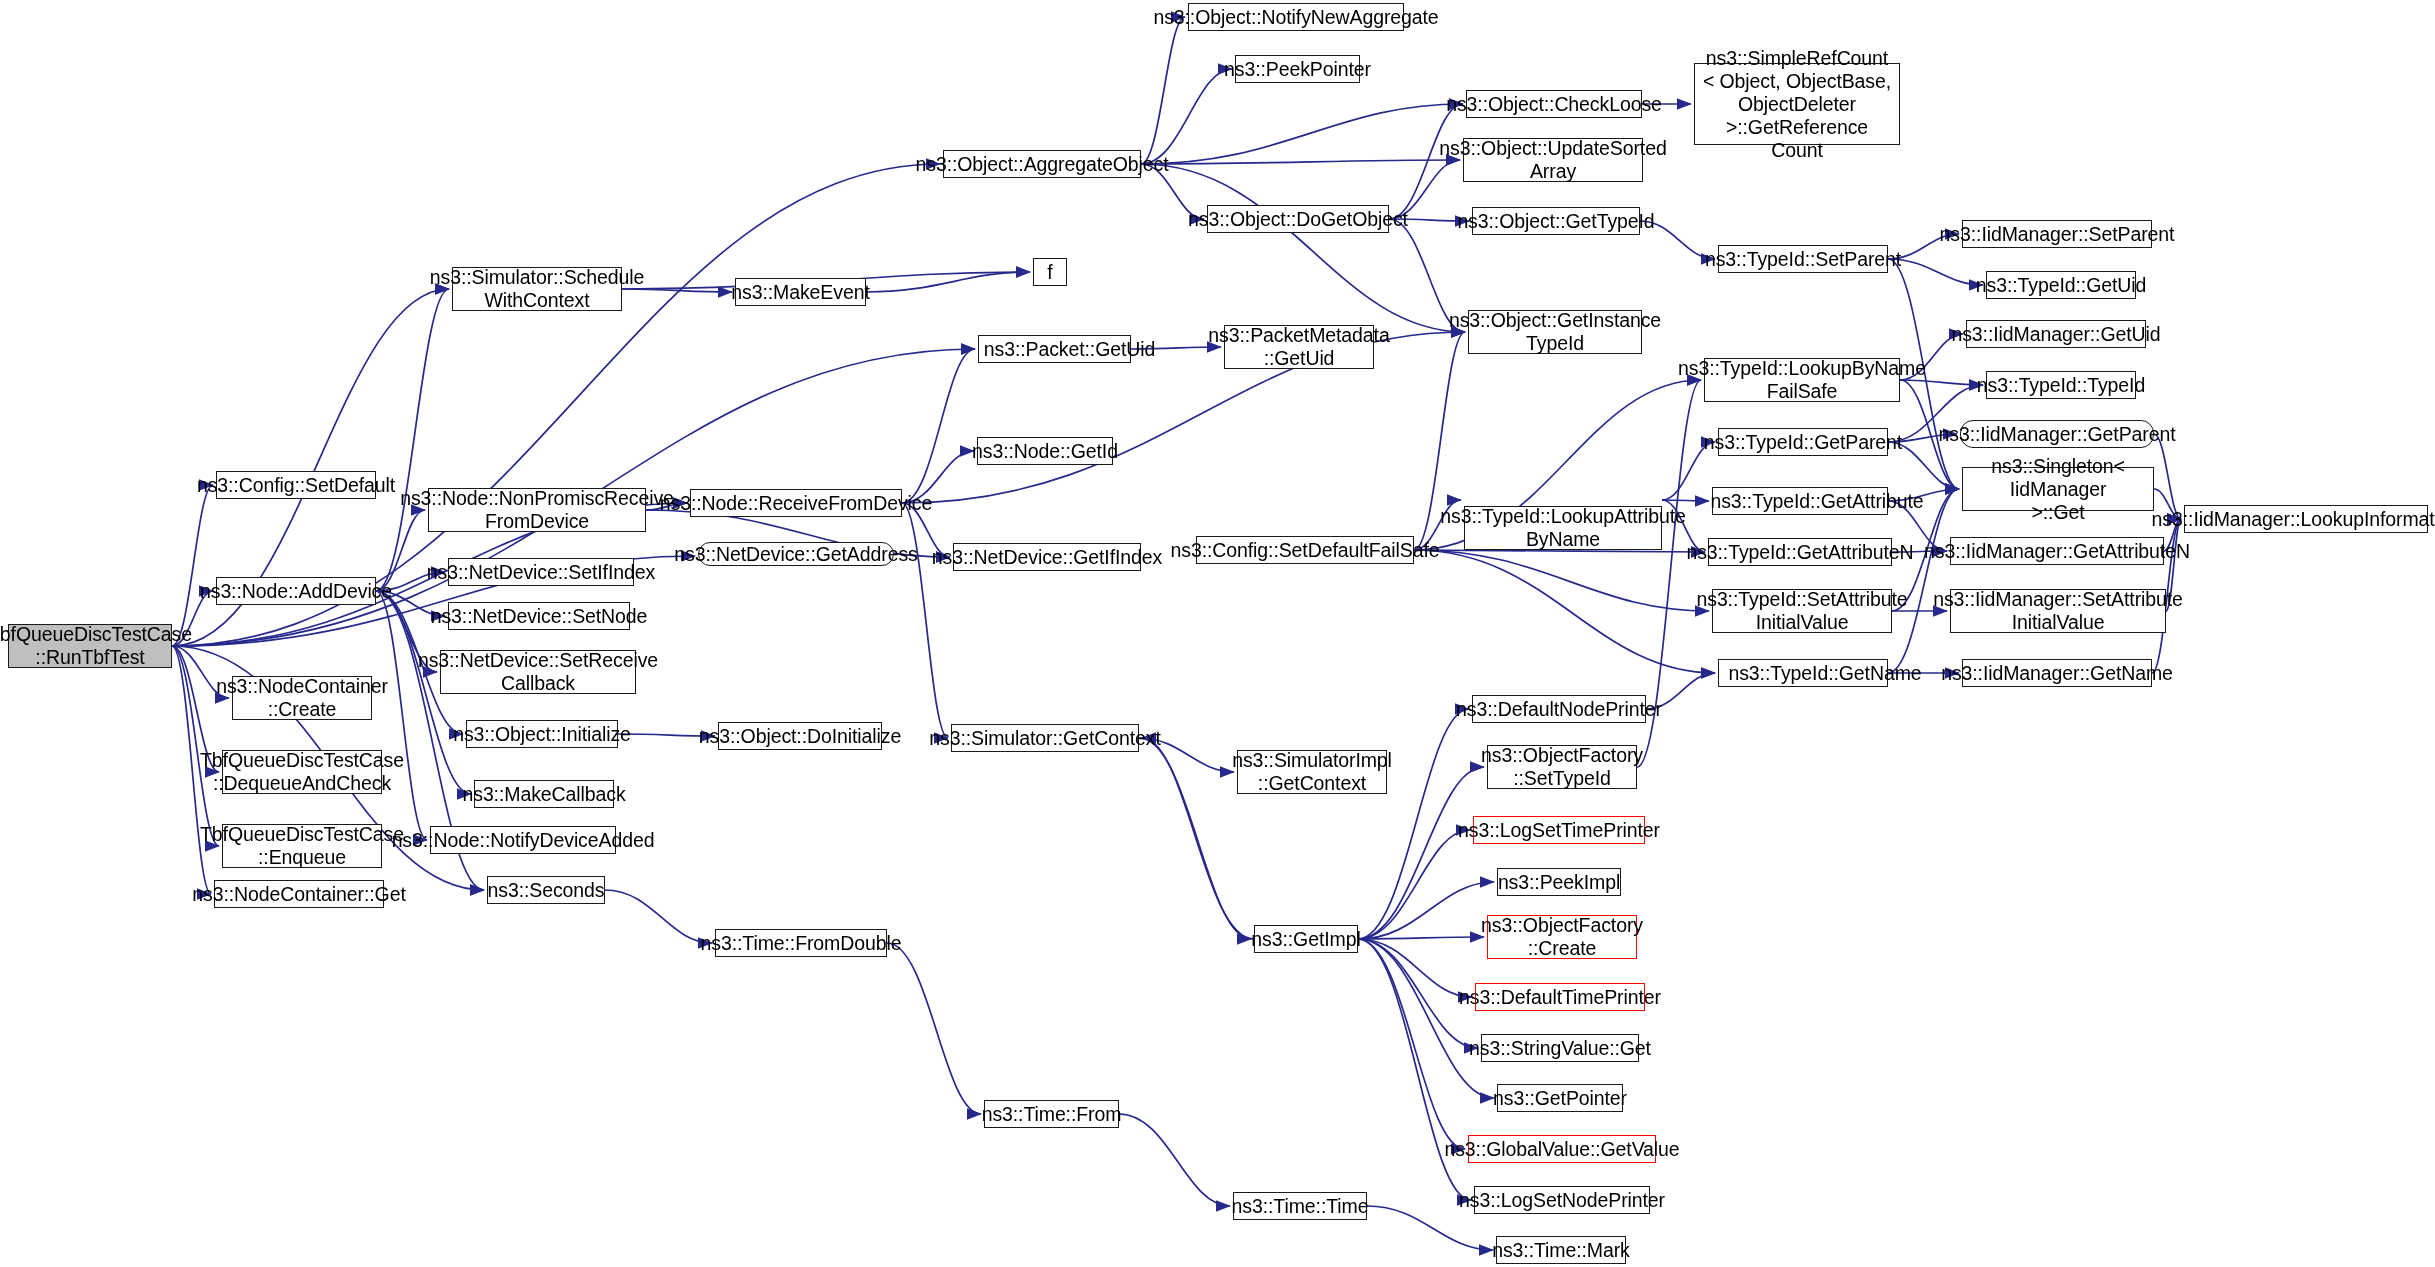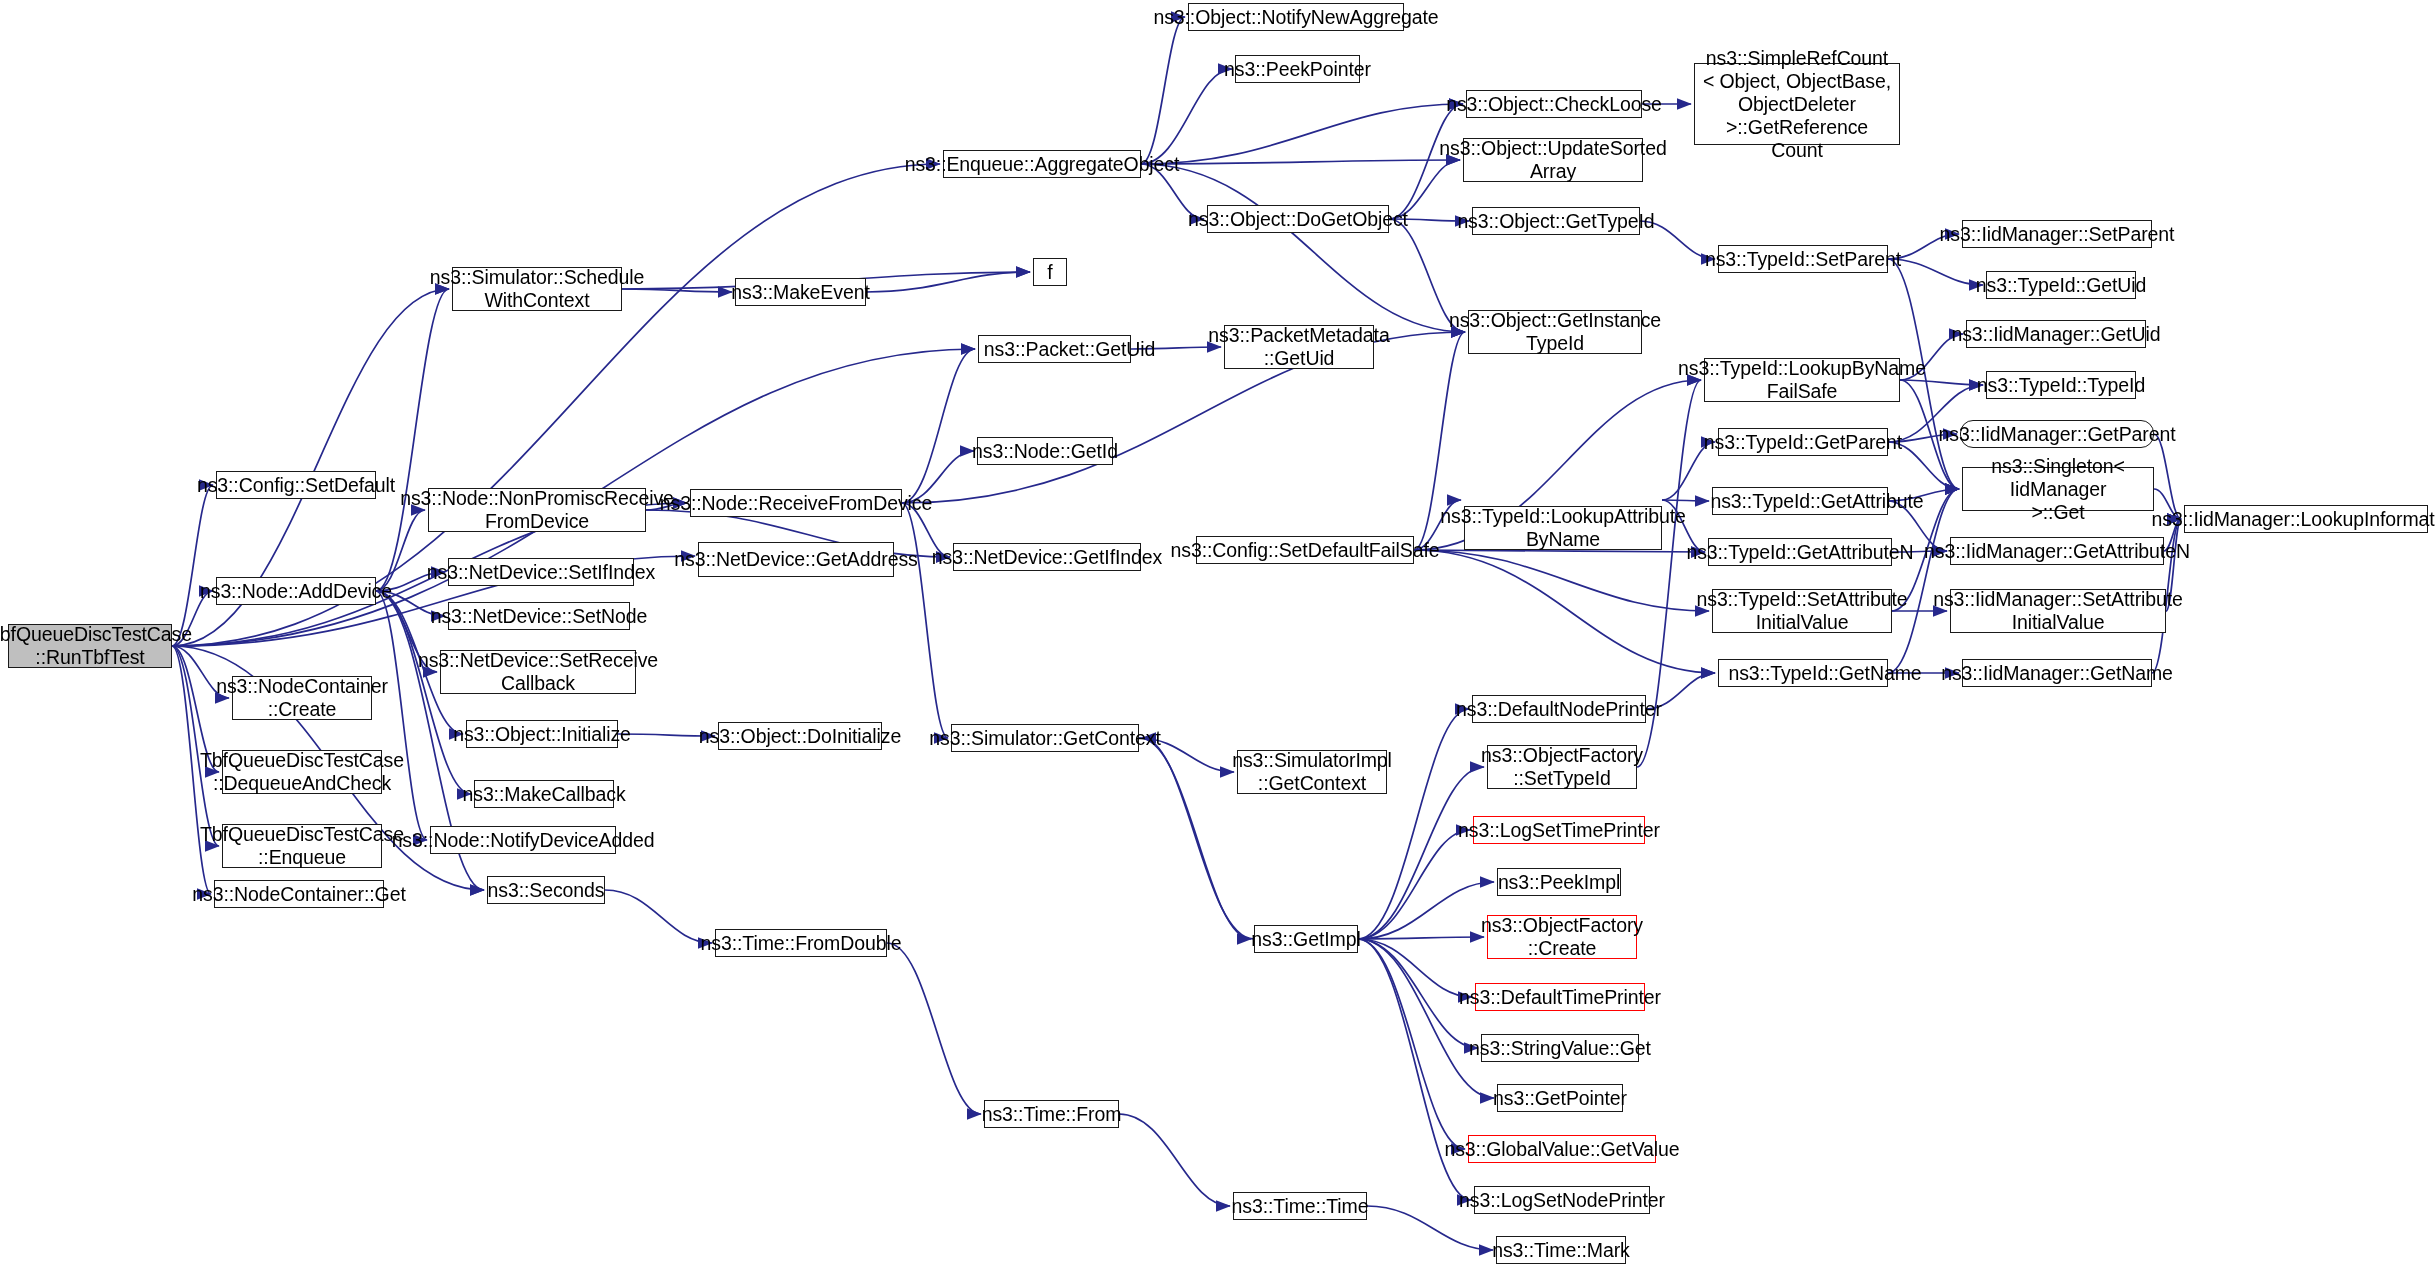--- a/index.html
+++ b/index.html
@@ -176,27 +176,27 @@
 Callback</div>
       <div class="node" style="left: 466px; top: 720px; width: 152px; height: 28px;">ns3::Object::Initialize</div>
       <div class="node" style="left: 474px; top: 780px; width: 140px; height: 28px;">ns3::MakeCallback</div>
       <div class="node" style="left: 430px; top: 826px; width: 186px; height: 28px;">ns3::Node::NotifyDeviceAdded</div>
       <div class="node" style="left: 487px; top: 876px; width: 118px; height: 28px;">ns3::Seconds</div>
       <div class="node" style="left: 735px; top: 278px; width: 131px; height: 28px;">ns3::MakeEvent</div>
       <div class="node" style="left: 1033px; top: 258px; width: 34px; height: 28px;">f</div>
       <div class="node" style="left: 978px; top: 335px; width: 153px; height: 28px; padding-left: 30px;">ns3::Packet::GetUid</div>
       <div class="node" style="left: 977px; top: 437px; width: 136px; height: 28px;">ns3::Node::GetId</div>
       <div class="node" style="left: 690px; top: 489px; width: 212px; height: 28px;">ns3::Node::ReceiveFromDevice</div>
-      <div class="node" style="left: 698px; top: 542px; width: 196px; height: 35px;">ns3::NetDevice::GetAddress</div>
+      <div class="node" style="left: 698px; top: 542px; width: 196px; height: 24px; border-radius: 14px;">ns3::NetDevice::GetAddress</div>
       <div class="node" style="left: 953px; top: 543px; width: 188px; height: 28px;">ns3::NetDevice::GetIfIndex</div>
       <div class="node" style="left: 718px; top: 722px; width: 164px; height: 28px;">ns3::Object::DoInitialize</div>
       <div class="node" style="left: 715px; top: 929px; width: 172px; height: 28px;">ns3::Time::FromDouble</div>
       <div class="node" style="left: 984px; top: 1100px; width: 135px; height: 28px;">ns3::Time::From</div>
       <div class="node" style="left: 1233px; top: 1192px; width: 134px; height: 28px;">ns3::Time::Time</div>
-      <div class="node" style="left: 943px; top: 150px; width: 198px; height: 28px;">ns3::Enqueue::AggregateObject</div>
+      <div class="node" style="left: 943px; top: 150px; width: 198px; height: 28px;">ns3::Object::AggregateObject</div>
       <div class="node" style="left: 1207px; top: 205px; width: 182px; height: 28px;">ns3::Object::DoGetObject</div>
       <div class="node" style="left: 1224px; top: 325px; width: 150px; height: 44px;">ns3::PacketMetadata
 ::GetUid</div>
       <div class="node" style="left: 1188px; top: 3px; width: 216px; height: 28px;">ns3::Object::NotifyNewAggregate</div>
       <div class="node" style="left: 1235px; top: 55px; width: 125px; height: 28px;">ns3::PeekPointer</div>
       <div class="node" style="left: 1466px; top: 90px; width: 176px; height: 28px;">ns3::Object::CheckLoose</div>
       <div class="node" style="left: 1463px; top: 138px; width: 180px; height: 44px;">ns3::Object::UpdateSorted
 Array</div>
       <div class="node" style="left: 1472px; top: 207px; width: 168px; height: 28px;">ns3::Object::GetTypeId</div>
       <div class="node" style="left: 1468px; top: 310px; width: 174px; height: 44px;">ns3::Object::GetInstance

